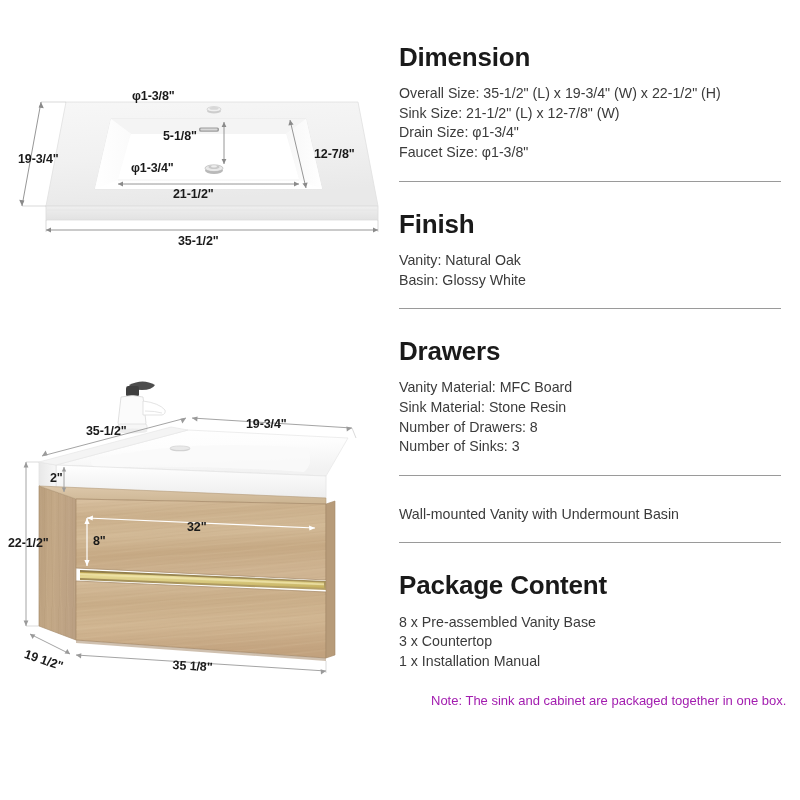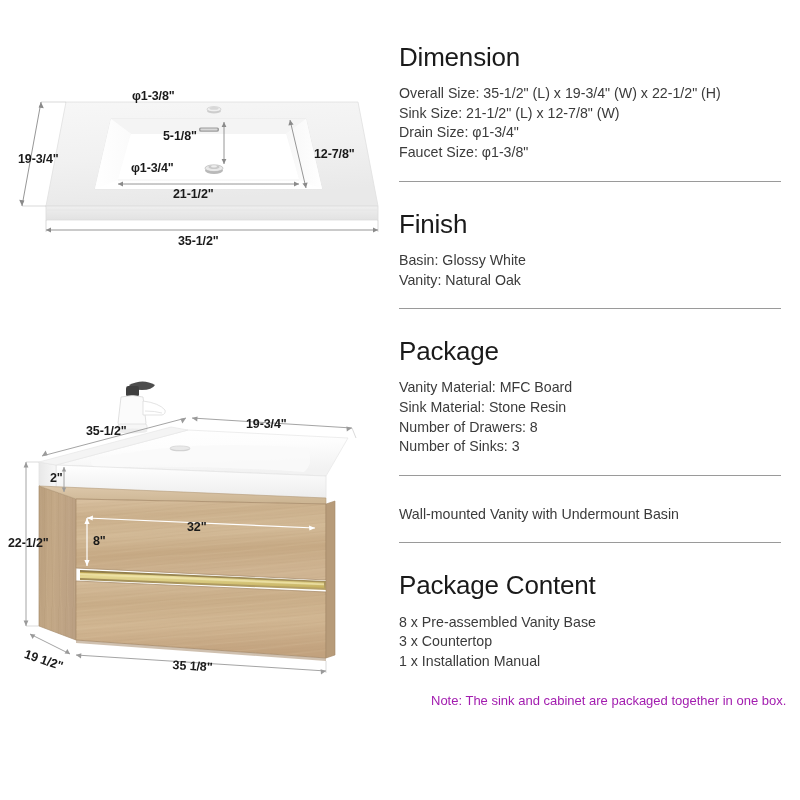--- a/index.html
+++ b/index.html
@@ -13,21 +13,21 @@
   }
   #page{position:relative;width:800px;height:800px;}
 
   
   .spec-col{
     position:absolute;left:399px;top:44px;width:382px;
   }
   .spec-section{margin:0;}
   .spec-h{
     font-size:26px;
-    font-weight:400;
+    font-weight:700;
     letter-spacing:-0.2px;
     color:#1a1a1a;
     margin:0 0 13px 0;
     line-height:1.05;
   }
   .spec-line{
     font-size:14.2px;
     line-height:19.6px;
     color:#3b3b3b;
     white-space:nowrap;
@@ -336,29 +336,29 @@
       <div class="spec-line">Sink Size: 21-1/2" (L) x 12-7/8" (W)</div>
       <div class="spec-line">Drain Size: φ1-3/4"</div>
       <div class="spec-line">Faucet Size: φ1-3/8"</div>
     </div>
     <div class="gap-before-rule"></div>
     <div class="rule"></div>
     <div class="gap-after-rule"></div>
 
     <div class="spec-section">
       <h2 class="spec-h">Finish</h2>
+      <div class="spec-line">Vanity: Natural Oak</div>
       <div class="spec-line">Basin: Glossy White</div>
-      <div class="spec-line">Vanity: Natural Oak</div>
     </div>
     <div class="gap-before-rule"></div>
     <div class="rule"></div>
     <div class="gap-after-rule"></div>
 
     <div class="spec-section">
-      <h2 class="spec-h">Package</h2>
+      <h2 class="spec-h">Drawers</h2>
       <div class="spec-line">Vanity Material: MFC Board</div>
       <div class="spec-line">Sink Material: Stone Resin</div>
       <div class="spec-line">Number of Drawers: 8</div>
       <div class="spec-line">Number of Sinks: 3</div>
     </div>
     <div class="gap-before-rule"></div>
     <div class="rule"></div>
     <div class="gap-after-rule"></div>
 
     <div class="spec-section">

